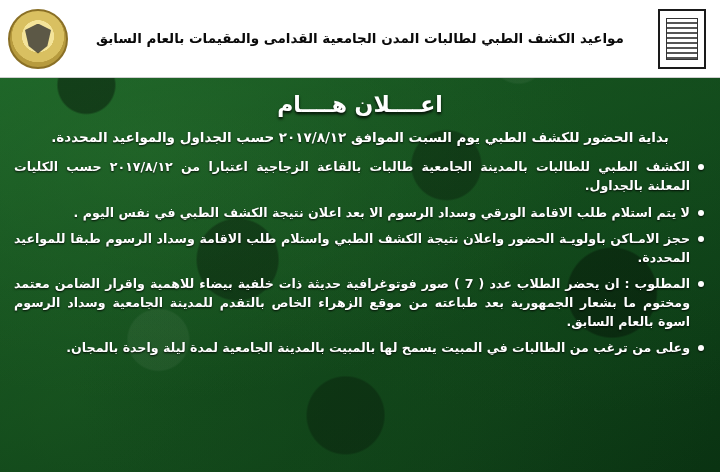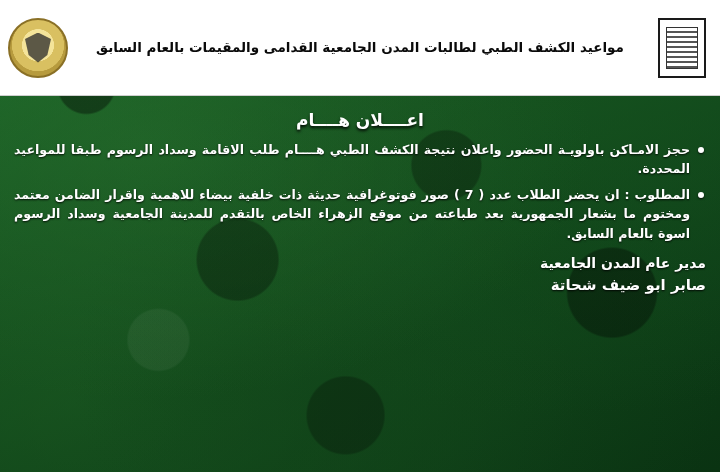--- a/index.html
+++ b/index.html
@@ -40,21 +40,21 @@
       radial-gradient(circle at 48% 88%, rgba(0,0,0,0.26) 0 38px, rgba(0,0,0,0) 40px),
       radial-gradient(circle at 72% 12%, rgba(255,255,255,0.05) 0 26px, rgba(0,0,0,0) 28px),
       radial-gradient(circle at 22% 72%, rgba(255,255,255,0.05) 0 30px, rgba(0,0,0,0) 32px);
     pointer-events: none;
   }
 
   
   .header {
     position: relative;
     z-index: 2;
-    height: 96px;
+    height: 78px;
     background: #ffffff;
     display: flex;
     align-items: center;
     justify-content: space-between;
     padding: 2px 8px;
     box-sizing: border-box;
     border-bottom: 1px solid #cfcfcf;
   }
   .logo-left, .logo-right {
     width: 60px;
@@ -121,21 +121,21 @@
     position: relative;
     z-index: 2;
     padding: 10px 14px 4px 14px;
     box-sizing: border-box;
     color: #ffffff;
     text-shadow: 0 1px 2px rgba(0,0,0,0.85);
   }
 
   .announce-title {
     text-align: center;
-    font-size: 17px;
+    font-size: 22px;
     font-weight: bold;
     letter-spacing: 3px;
     margin: 4px 0 10px 0;
     color: #ffffff;
     text-shadow: 0 2px 3px rgba(0,0,0,0.9);
   }
 
   .intro {
     text-align: center;
     font-size: 13.5px;
@@ -199,25 +199,25 @@
 
     <div class="logo-right">
       <div class="seal"></div>
     </div>
   </div>
 
   <div class="content">
 
     <div class="announce-title">اعــــلان هــــام</div>
 
+    <div class="intro">بداية الحضور للكشف الطبي يوم السبت الموافق ٢٠١٧/٨/١٢ حسب الجداول والمواعيد المحددة.</div>
 
     <ul class="points">
-      <li>حجز الامـاكن باولويـة الحضور واعلان نتيجة الكشف الطبي هــــام طلب الاقامة وسداد الرسوم طبقا للمواعيد المحددة.</li>
+      <li>الكشف الطبي للطالبات بالمدينة الجامعية طالبات بالقاعة الزجاجية اعتبارا من ٢٠١٧/٨/١٢ حسب الكليات المعلنة بالجداول.</li>
+      <li>لا يتم استلام طلب الاقامة الورقي وسداد الرسوم الا بعد اعلان نتيجة الكشف الطبي في نفس اليوم .</li>
+      <li>حجز الامـاكن باولويـة الحضور واعلان نتيجة الكشف الطبي واستلام طلب الاقامة وسداد الرسوم طبقا للمواعيد المحددة.</li>
       <li>المطلوب : ان يحضر الطلاب عدد ( 7 ) صور فوتوغرافية حديثة ذات خلفية بيضاء للاهمية واقرار الضامن معتمد ومختوم ما بشعار الجمهورية بعد طباعته من موقع الزهراء الخاص بالتقدم للمدينة الجامعية وسداد الرسوم اسوة بالعام السابق.</li>
+      <li>وعلى من ترغب من الطالبات في المبيت يسمح لها بالمبيت بالمدينة الجامعية لمدة ليلة واحدة بالمجان.</li>
     </ul>
 
-    <div class="signature">
-      <div>مدير عام المدن الجامعية</div>
-      <div class="name">صابر ابو ضيف شحاتة</div>
-    </div>
 
   </div>
 </div>
 
 </body></html>

